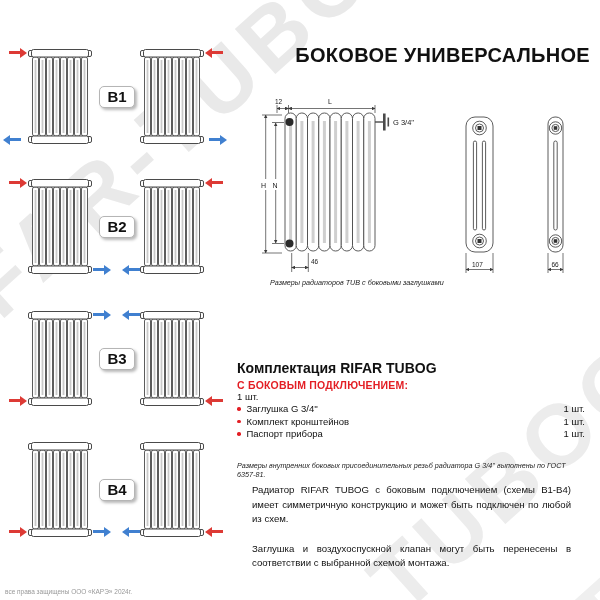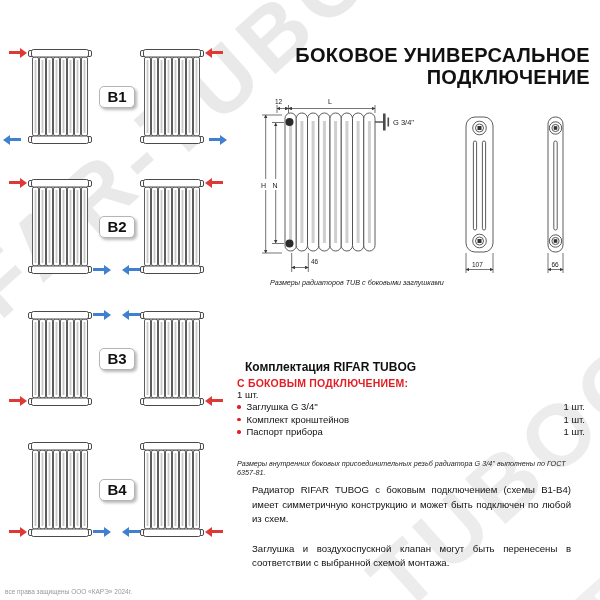--- a/index.html
+++ b/index.html
@@ -45,21 +45,21 @@
   .frontview { position:absolute; left:253px; top:93px; }
   .sideview  { position:absolute; left:455px; top:97px; }
   .drawcaption {
     position:absolute; left:270px; top:278px; width:175px;
     font-size:7.2px; font-style:italic; color:#222;
   }
   svg text { font-family:"Liberation Sans", sans-serif; fill:#1a1a1a; }
 
   
   .equip { position:absolute; left:237px; top:360px; width:348px; }
-  .equip-h1 { font-size:12px; font-weight:bold; color:#111;margin-left:8px; }
+  .equip-h1 { font-size:14px; font-weight:bold; color:#111; }
   .equip-h2 { font-size:10.5px; font-weight:bold; color:#e31e24; margin-top:3px; letter-spacing:0.2px; }
   .equip-row { display:flex; justify-content:space-between; align-items:baseline;
     font-size:9.5px; line-height:12.4px; color:#111; }
   .equip-row .dot { display:inline-block; width:3.5px; height:3.5px; border-radius:50%;
     background:#e31e24; margin-right:6px; vertical-align:1.5px; }
   .equip-note { margin-top:20px; font-size:7.2px; font-style:italic; color:#222; }
 
   
   .descr { position:absolute; left:237px; top:468px; width:349px;
     font-size:9.6px; line-height:14.6px; text-align:justify; color:#111; }
@@ -113,21 +113,20 @@
             <rect x="58.5" y="88.5" width="5" height="6" rx="1.5"></rect>
             <rect x="3.5" y="1.5" width="57" height="7.5" rx="2"></rect>
             <rect x="3.5" y="88" width="57" height="7.5" rx="2"></rect>
           </g>
         </symbol>
       </defs>
     </svg>
 
     <div class="title">
       <div>БОКОВОЕ УНИВЕРСАЛЬНОЕ</div>
-      <div>ПОДКЛЮЧЕНИЕ</div>
     </div>
 
     <div class="scheme" style="top:48px">
       <svg class="rad" style="left:28px" width="64" height="97" viewBox="0 0 64 97">
           <use href="#radsym"></use>
         </svg>
       <svg class="rad" style="left:140px" width="64" height="97" viewBox="0 0 64 97">
           <use href="#radsym"></use>
         </svg>
       <div class="blabel">B1</div>

